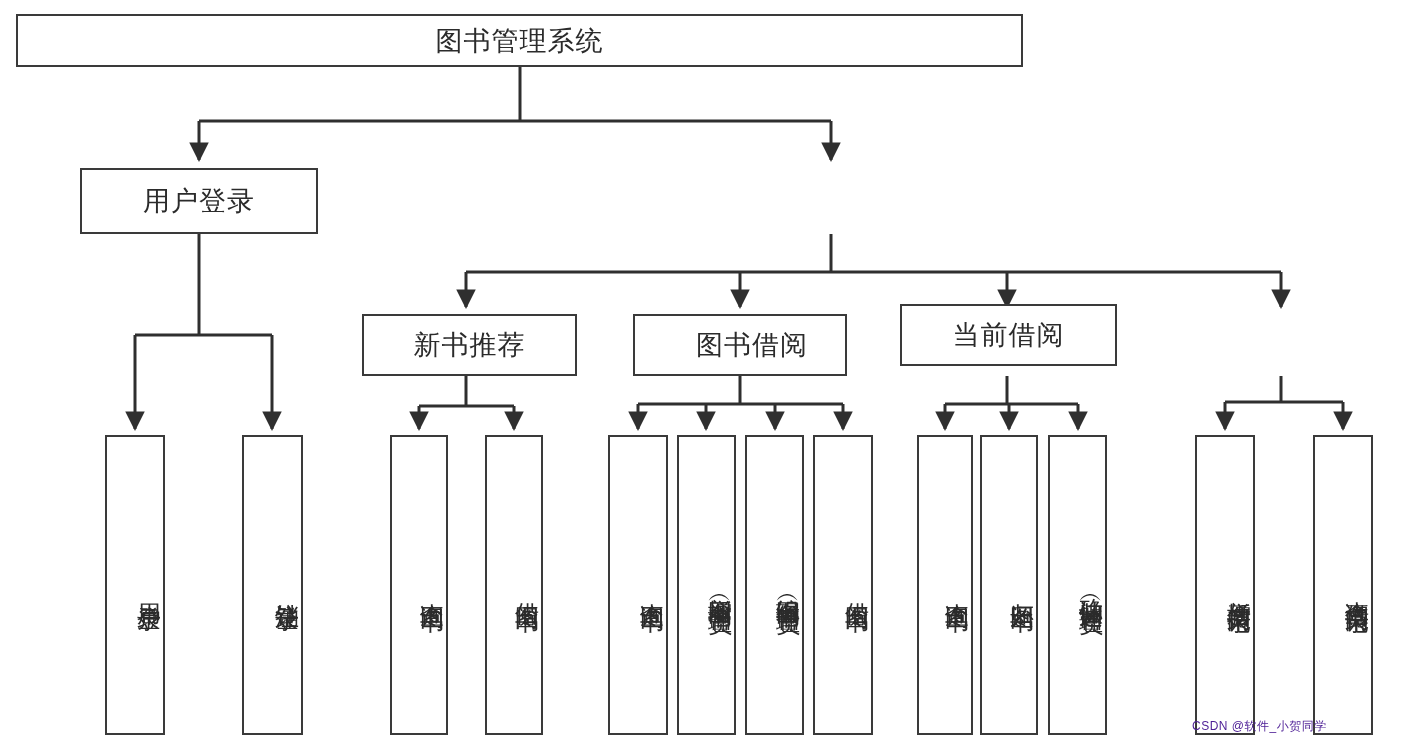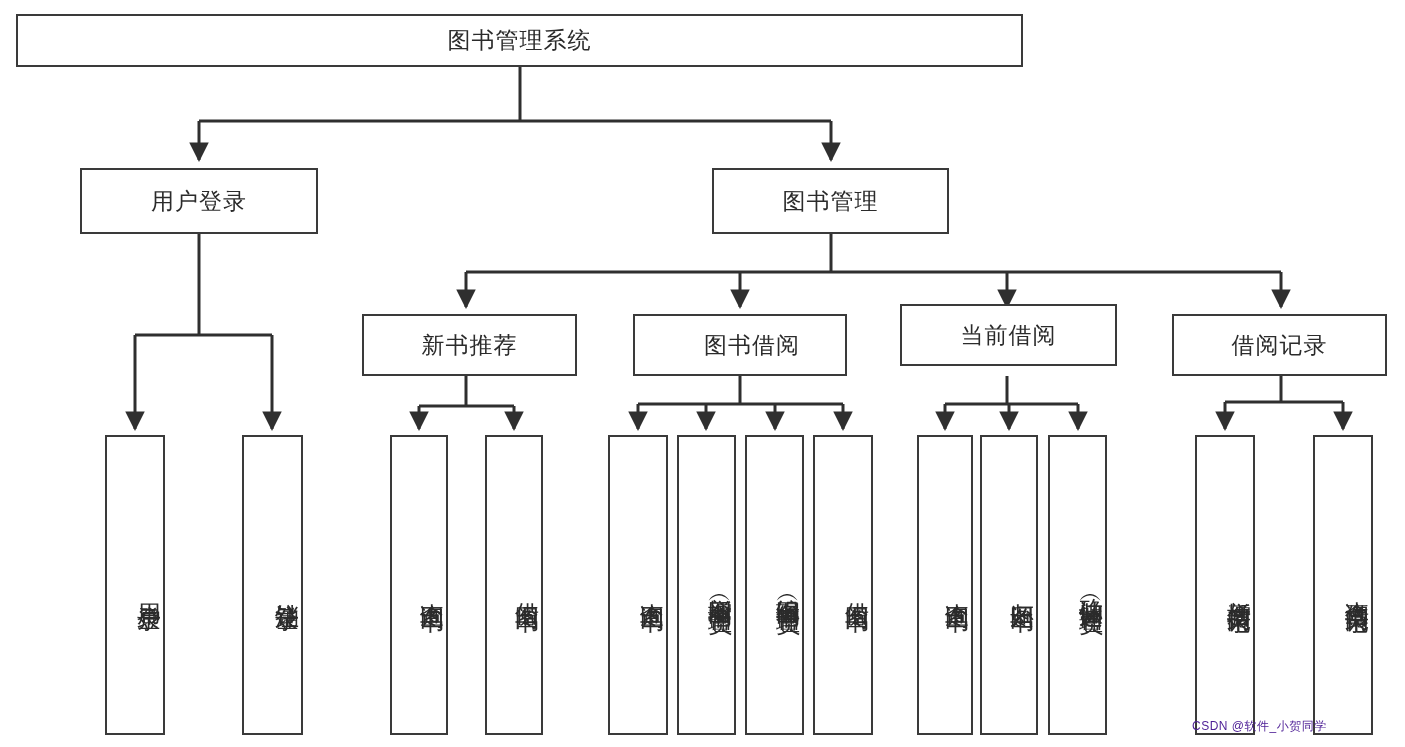--- a/index.html
+++ b/index.html
@@ -28,21 +28,21 @@
     position: absolute;
     box-sizing: border-box;
     background: #ffffff;
     border: 2px solid #3a3a3a;
     display: flex;
     align-items: center;
     justify-content: center;
     color: #2b2b2b;
   }
   .node.horiz {
-    font-size: 23px;
+    font-size: 27px;
     letter-spacing: 1px;
   }
   .node.vert {
     writing-mode: vertical-rl;
     text-orientation: upright;
     font-size: 24px;
     line-height: 1.18;
     letter-spacing: 2px;
     padding-top: 6px;
     align-items: flex-start;
@@ -121,35 +121,29 @@
     </g>
   </svg>
 
   <div class="node horiz" style="left:16px; top:14px; width:1007px; height:53px;">
     <span class="htext">图书管理系统</span>
   </div>
 
   <div class="node horiz" style="left:80px; top:168px; width:238px; height:66px;">
     <span class="htext">用户登录</span>
   </div>
-  <div class="node horiz" style="left:712px; top:168px; width:237px; height:66px;">
-    <span class="htext">图书管理</span>
-  </div>
 
   <div class="node horiz" style="left:362px; top:314px; width:215px; height:62px;">
     <span class="htext">新书推荐</span>
   </div>
   <div class="node horiz" style="left:633px; top:314px; width:214px; height:62px;padding-left:24px;">
     <span class="htext">图书借阅</span>
   </div>
   <div class="node horiz" style="left:900px; top:304px; width:217px; height:62px;">
     <span class="htext">当前借阅</span>
-  </div>
-  <div class="node horiz" style="left:1172px; top:314px; width:215px; height:62px;">
-    <span class="htext">借阅记录</span>
   </div>
 
   <div class="node vert" style="left:105px; top:435px; width:60px; height:300px;">
     <span class="vtext">用户登录</span>
   </div>
   <div class="node vert" style="left:242px; top:435px; width:61px; height:300px;">
     <span class="vtext">注销登录</span>
   </div>
 
   <div class="node vert" style="left:390px; top:435px; width:58px; height:300px;">

